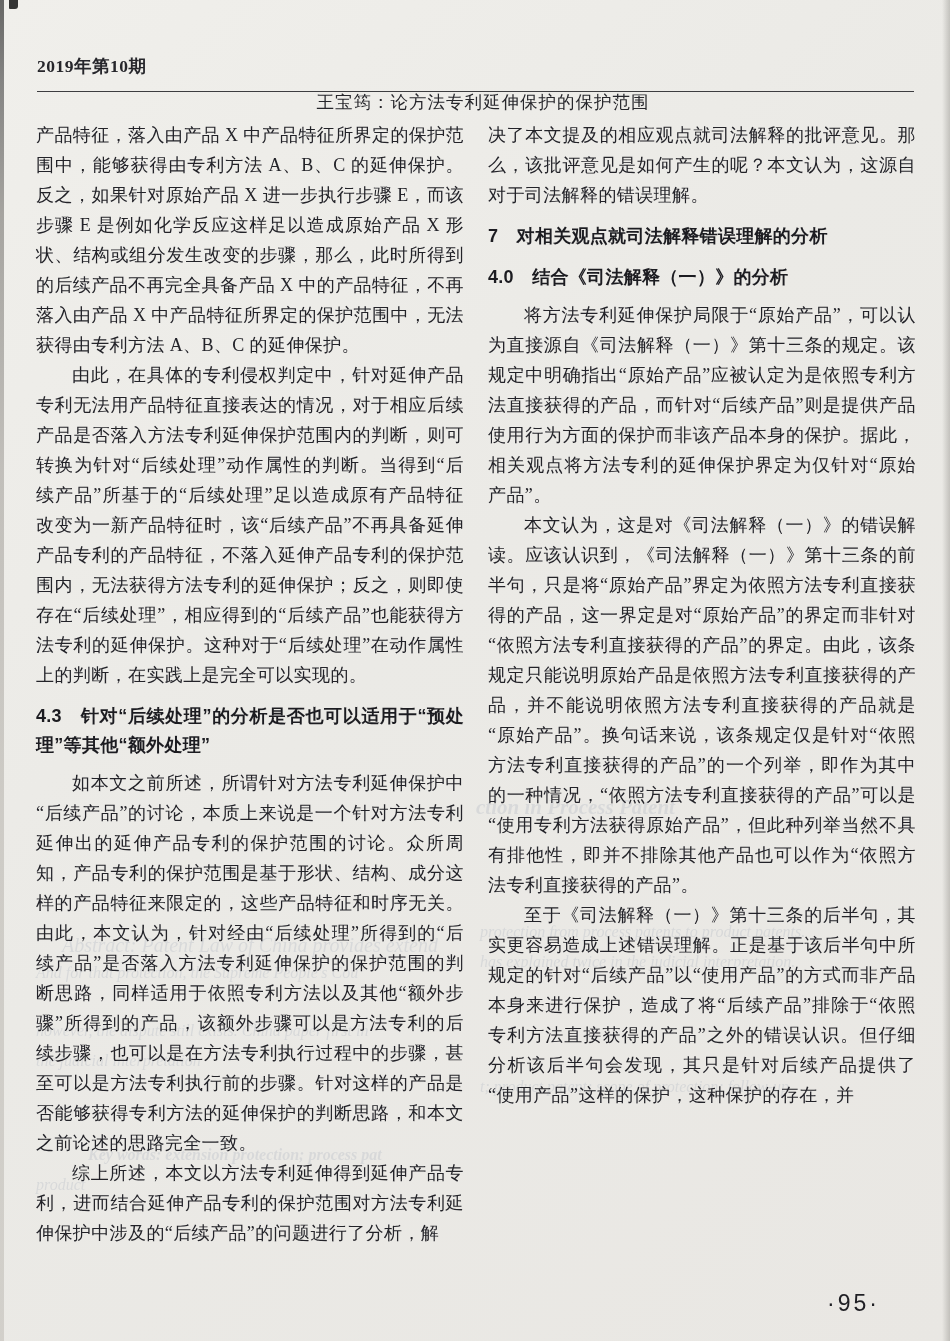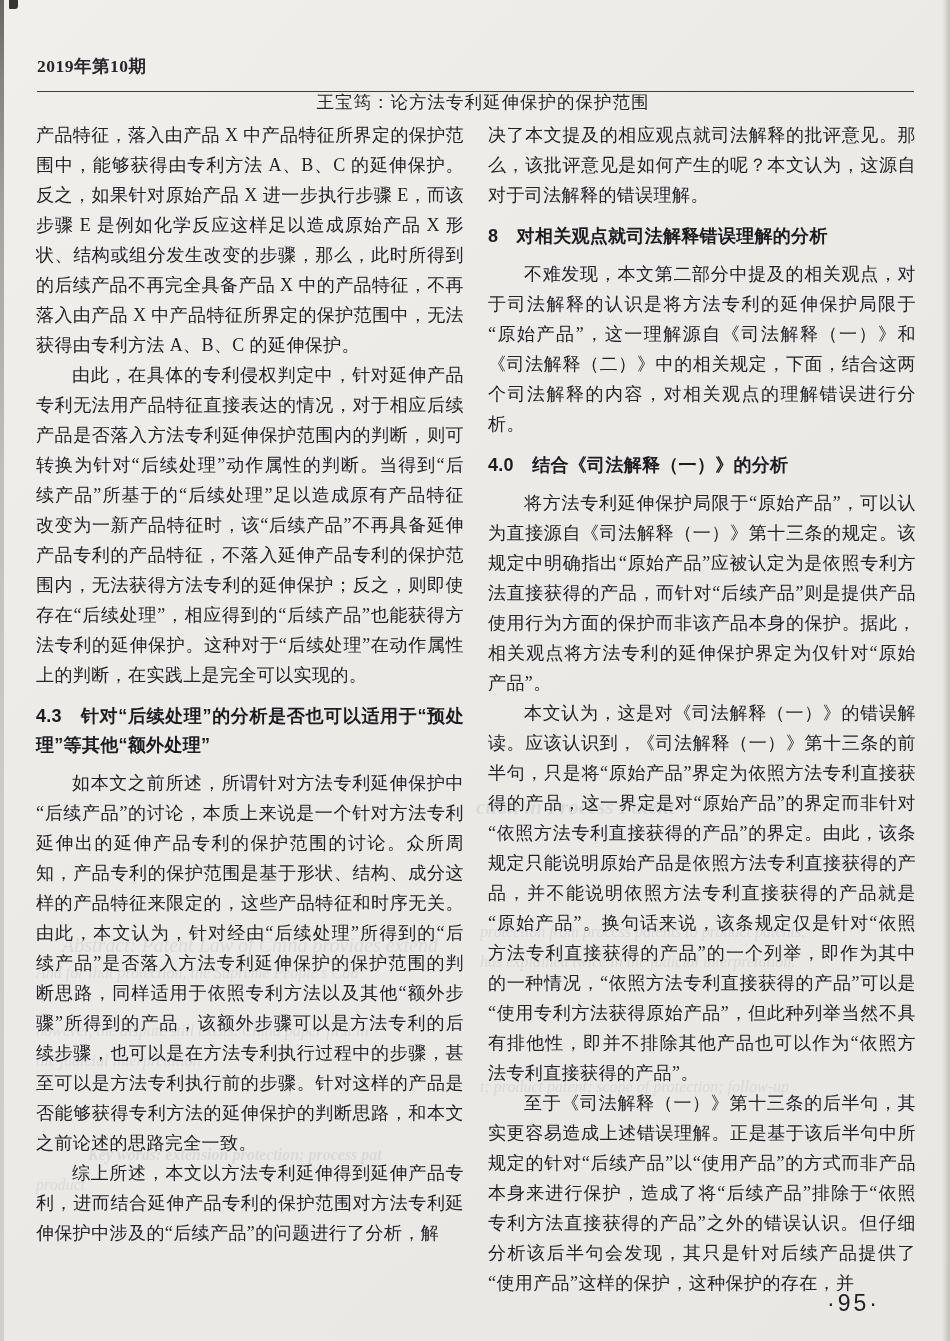--- a/index.html
+++ b/index.html
@@ -105,22 +105,21 @@
     <section class="col">
       <p class="para">产品特征，落入由产品 X 中产品特征所界定的保护范围中，能够获得由专利方法 A、B、C 的延伸保护。反之，如果针对原始产品 X 进一步执行步骤 E，而该步骤 E 是例如化学反应这样足以造成原始产品 X 形状、结构或组分发生改变的步骤，那么，此时所得到的后续产品不再完全具备产品 X 中的产品特征，不再落入由产品 X 中产品特征所界定的保护范围中，无法获得由专利方法 A、B、C 的延伸保护。</p>
       <p class="para ind">由此，在具体的专利侵权判定中，针对延伸产品专利无法用产品特征直接表达的情况，对于相应后续产品是否落入方法专利延伸保护范围内的判断，则可转换为针对“后续处理”动作属性的判断。当得到“后续产品”所基于的“后续处理”足以造成原有产品特征改变为一新产品特征时，该“后续产品”不再具备延伸产品专利的产品特征，不落入延伸产品专利的保护范围内，无法获得方法专利的延伸保护；反之，则即使存在“后续处理”，相应得到的“后续产品”也能获得方法专利的延伸保护。这种对于“后续处理”在动作属性上的判断，在实践上是完全可以实现的。</p>
       <h3 class="head">4.3　针对“后续处理”的分析是否也可以适用于“预处理”等其他“额外处理”</h3>
       <p class="para ind">如本文之前所述，所谓针对方法专利延伸保护中“后续产品”的讨论，本质上来说是一个针对方法专利延伸出的延伸产品专利的保护范围的讨论。众所周知，产品专利的保护范围是基于形状、结构、成分这样的产品特征来限定的，这些产品特征和时序无关。由此，本文认为，针对经由“后续处理”所得到的“后续产品”是否落入方法专利延伸保护的保护范围的判断思路，同样适用于依照专利方法以及其他“额外步骤”所得到的产品，该额外步骤可以是方法专利的后续步骤，也可以是在方法专利执行过程中的步骤，甚至可以是方法专利执行前的步骤。针对这样的产品是否能够获得专利方法的延伸保护的判断思路，和本文之前论述的思路完全一致。</p>
       <p class="para ind">综上所述，本文以方法专利延伸得到延伸产品专利，进而结合延伸产品专利的保护范围对方法专利延伸保护中涉及的“后续产品”的问题进行了分析，解</p>
     </section>
 
     <section class="col">
       <p class="para">决了本文提及的相应观点就司法解释的批评意见。那么，该批评意见是如何产生的呢？本文认为，这源自对于司法解释的错误理解。</p>
-      <h3 class="head">8　对相关观点就司法解释错误理解的分析</h3>
-      <p class="para ind">不难发现，本文第二部分中提及的相关观点，对于司法解释的认识是将方法专利的延伸保护局限于“原始产品”，这一理解源自《司法解释（一）》和《司法解释（二）》中的相关规定，下面，结合这两个司法解释的内容，对相关观点的理解错误进行分析。</p>
+      <h3 class="head">7　对相关观点就司法解释错误理解的分析</h3>
       <h3 class="head">4.0　结合《司法解释（一）》的分析</h3>
       <p class="para ind">将方法专利延伸保护局限于“原始产品”，可以认为直接源自《司法解释（一）》第十三条的规定。该规定中明确指出“原始产品”应被认定为是依照专利方法直接获得的产品，而针对“后续产品”则是提供产品使用行为方面的保护而非该产品本身的保护。据此，相关观点将方法专利的延伸保护界定为仅针对“原始产品”。</p>
       <p class="para ind">本文认为，这是对《司法解释（一）》的错误解读。应该认识到，《司法解释（一）》第十三条的前半句，只是将“原始产品”界定为依照方法专利直接获得的产品，这一界定是对“原始产品”的界定而非针对“依照方法专利直接获得的产品”的界定。由此，该条规定只能说明原始产品是依照方法专利直接获得的产品，并不能说明依照方法专利直接获得的产品就是“原始产品”。换句话来说，该条规定仅是针对“依照方法专利直接获得的产品”的一个列举，即作为其中的一种情况，“依照方法专利直接获得的产品”可以是“使用专利方法获得原始产品”，但此种列举当然不具有排他性，即并不排除其他产品也可以作为“依照方法专利直接获得的产品”。</p>
       <p class="para ind">至于《司法解释（一）》第十三条的后半句，其实更容易造成上述错误理解。正是基于该后半句中所规定的针对“后续产品”以“使用产品”的方式而非产品本身来进行保护，造成了将“后续产品”排除于“依照专利方法直接获得的产品”之外的错误认识。但仔细分析该后半句会发现，其只是针对后续产品提供了“使用产品”这样的保护，这种保护的存在，并</p>
     </section>
 
   </div>
 
   <div class="footer">
     <span>·95·</span>

